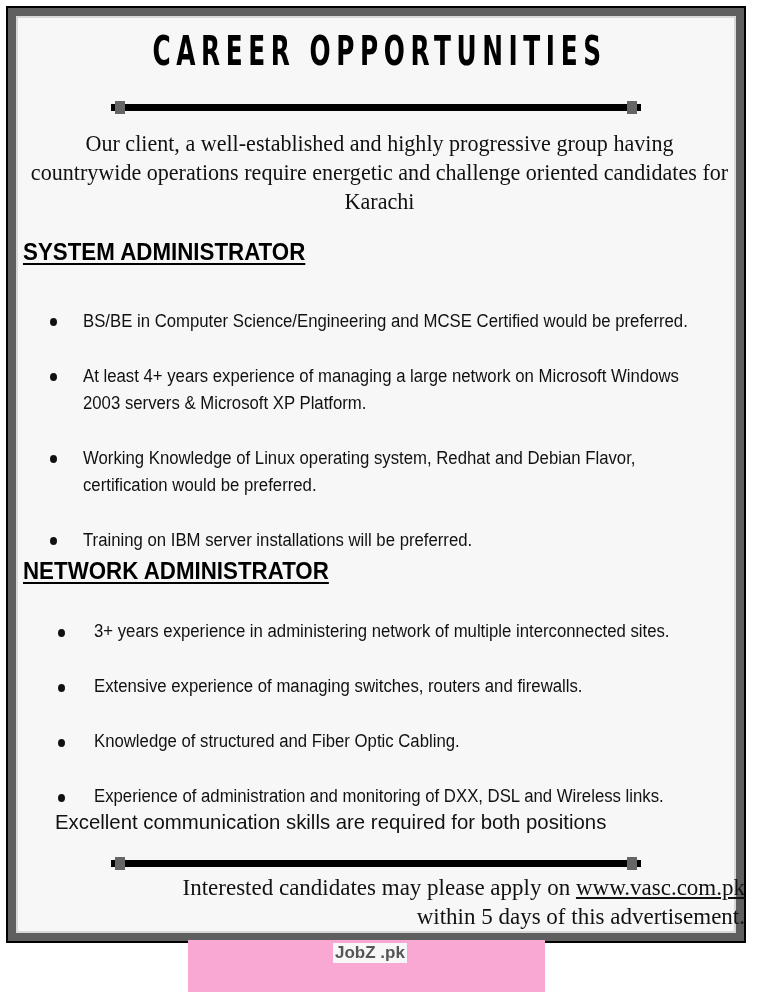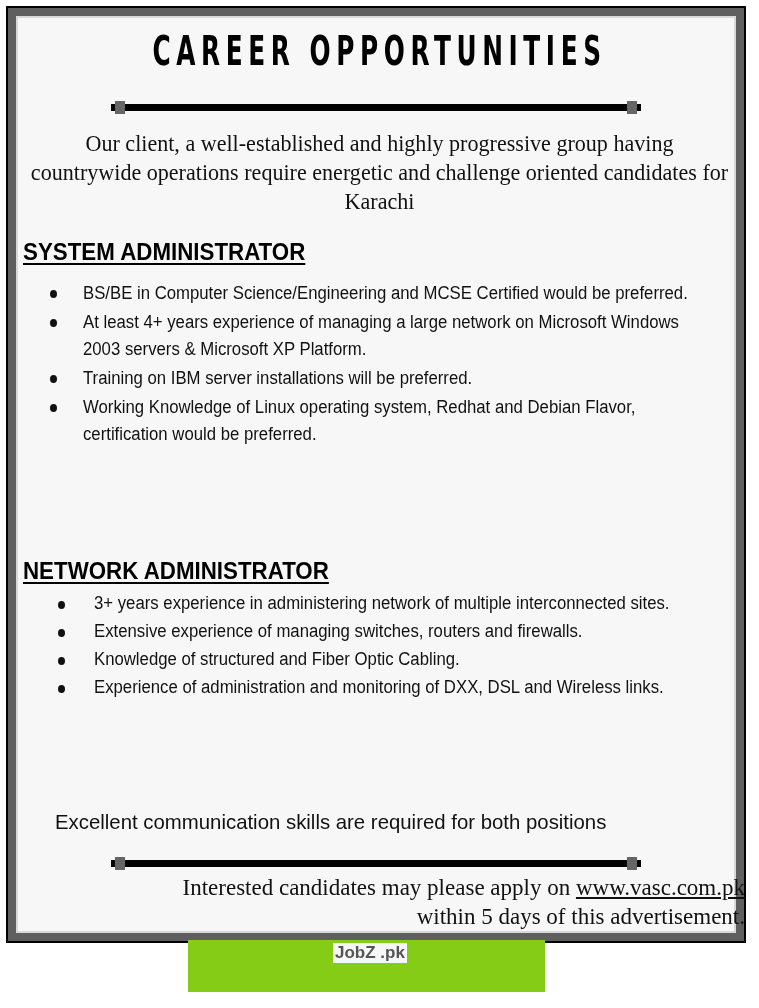--- a/index.html
+++ b/index.html
@@ -45,21 +45,21 @@
   .section-heading {
     position: absolute; left: 23px;
     font-family: "Liberation Sans", sans-serif; font-weight: bold;
     font-size: 24px; text-decoration: underline; text-underline-offset: 3px;
     color: #000;
     transform: scaleX(0.93); transform-origin: left center;
   }
 
   ul.reqs { position: absolute; margin: 0; padding: 0; list-style: none;
     font-family: "Liberation Sans", sans-serif; color: #111; }
-  ul.reqs li { position: relative; }
+  ul.reqs li { position: relative; margin-top: 28px; }
   ul.reqs li .dot { position: absolute; width: 7px; height: 8px; border-radius: 50%; background: #111; }
   ul.reqs li .txt { display: block; transform-origin: left top; }
 
   #sysList { left: 50px; top: 280px; width: 660px; font-size: 18px; line-height: 27px; }
   #sysList li { padding-left: 33px; margin-bottom: 2px; }
   #sysList li .dot { left: 0; top: 10px; }
   #sysList li .txt { transform: scaleX(0.93); width: 660px; }
 
   #netList { left: 58px; top: 590px; width: 670px; font-size: 18px; line-height: 27px; }
   #netList li { padding-left: 36px; margin-bottom: 1px; }
@@ -75,21 +75,21 @@
   .apply {
     position: absolute; left: 14px; right: 14px; top: 873px;
     text-align: right;
     font-family: "Liberation Serif", serif; font-size: 23px; line-height: 29px;
     color: #111;
   }
   .apply a { color: #111; text-decoration: underline; }
 
   .watermark {
     position: absolute; left: 188px; top: 940px; width: 357px; height: 52px;
-    background: #84cc16;
+    background: #f9a8d4;
   }
   .watermark span {
     position: absolute; left: 145px; top: 3px;
     font-family: "Liberation Sans", sans-serif; font-weight: bold; font-size: 17px;
     color: #555; background: #f7f7f7; padding: 0 2px;
   }
 </style>
 </head>
 <body>
 
@@ -115,25 +115,25 @@
   <li>
       <span class="dot"></span>
       <span class="txt">BS/BE in Computer Science/Engineering and MCSE Certified would be preferred.</span>
     </li>
   <li>
       <span class="dot"></span>
       <span class="txt">At least 4+ years experience of managing a large network on Microsoft Windows 2003 servers &amp; Microsoft XP Platform.</span>
     </li>
   <li>
       <span class="dot"></span>
-      <span class="txt">Training on IBM server installations will be preferred.</span>
+      <span class="txt">Working Knowledge of Linux operating system, Redhat and Debian Flavor, certification would be preferred.</span>
     </li>
   <li>
       <span class="dot"></span>
-      <span class="txt">Working Knowledge of Linux operating system, Redhat and Debian Flavor, certification would be preferred.</span>
+      <span class="txt">Training on IBM server installations will be preferred.</span>
     </li>
 </ul>
 
 <div class="section-heading" style="top:557px;">NETWORK ADMINISTRATOR</div>
 
 <ul class="reqs" id="netList">
   <li>
       <span class="dot"></span>
       <span class="txt">3+ years experience in administering network of multiple interconnected sites.</span>
     </li>

